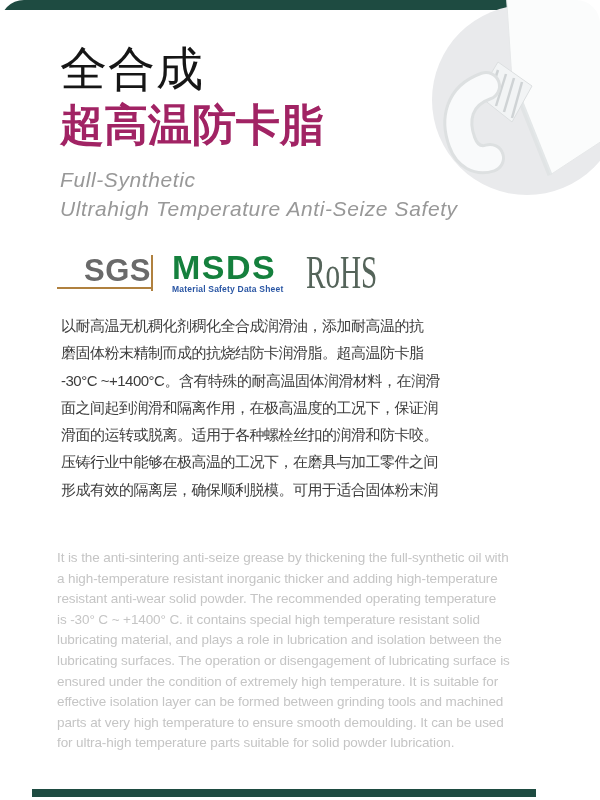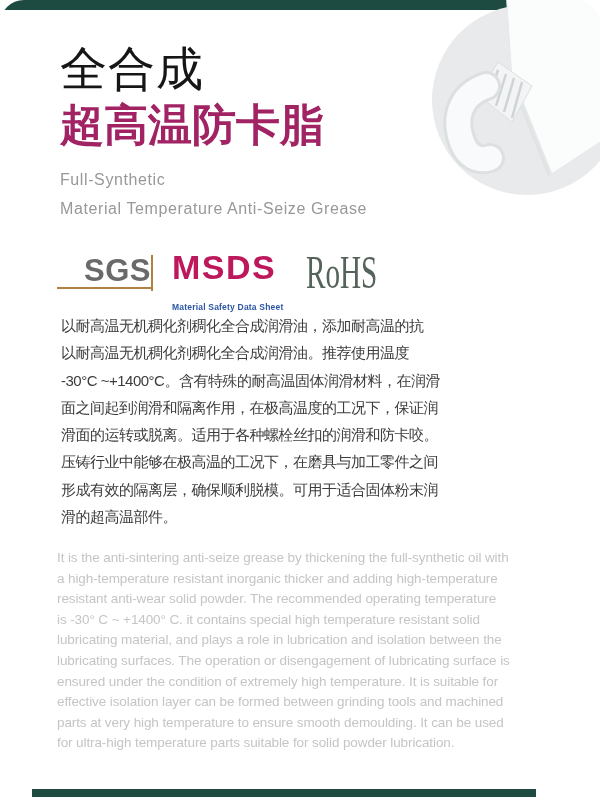--- a/index.html
+++ b/index.html
@@ -16,38 +16,38 @@
 
   .title-zh1 {
     position:absolute; left:60px; top:44px; font-size:47px; line-height:50px;
     color:#161616; font-weight:500; letter-spacing:1px; white-space:nowrap;
   }
   .title-zh2 {
     position:absolute; left:60px; top:99px; font-size:44px; line-height:52px;
     color:#a12364; font-weight:700; letter-spacing:0; white-space:nowrap;
   }
   .subtitle {
-    position:absolute; left:60px; top:166px; color:#989898;
-    font-size:16px; line-height:28.5px; letter-spacing:0.6px; white-space:nowrap;
+    position:absolute; left:60px; top:166px; font-style:italic; color:#989898;
+    font-size:21px; line-height:28.5px; letter-spacing:0.6px; white-space:nowrap;
   }
   .sgs { position:absolute; left:57px; top:254px; width:100px; height:40px; }
   .sgs-label {
     position:absolute; left:27px; top:0; font-size:31px; font-weight:700;
     color:#6a6a6a; letter-spacing:0.5px; line-height:33px;
   }
   .sgs-underline { position:absolute; left:0; top:33px; width:96px; height:2px; background:#b0813f; }
   .sgs-vline { position:absolute; left:94px; top:1px; width:2px; height:36px; background:#b0813f; }
   .msds { position:absolute; left:172px; top:250px; width:130px; }
   .msds-label {
-    font-size:34px; font-weight:800; color:#be185d; letter-spacing:1.5px;
+    font-size:34px; font-weight:800; color:#15803d; letter-spacing:1.5px;
     line-height:34px; white-space:nowrap;
   }
   .msds-sublabel {
     font-size:8.5px; font-weight:700; color:#2a56a4; letter-spacing:0.2px;
-    margin-top:18px; white-space:nowrap;
+    margin-top:0; white-space:nowrap;
   }
   .rohs { position:absolute; left:306px; top:248px; }
   .rohs-label {
     display:inline-block; font-family:"Liberation Serif", serif; font-size:47px;
     line-height:48px; color:#55645a; transform:scaleX(0.62); transform-origin:left top;
     white-space:nowrap;
   }
   
   .desc-zh {
     position:absolute; left:61px; top:312px; width:492px;
@@ -80,44 +80,43 @@
       <path d="M 102 82 L 92 118"></path>
     </g>
     <path d="M 66 86 C 38 96 34 120 42 142 C 47 156 58 162 70 158" stroke="#dde0e1" stroke-width="30" fill="none" stroke-linecap="round"></path>
     <path d="M 66 86 C 38 96 34 120 42 142 C 47 156 58 162 70 158" stroke="#f9fafb" stroke-width="24" fill="none" stroke-linecap="round"></path>
   </svg>
 
   <div class="title-zh1">全合成</div>
   <div class="title-zh2">超高温防卡脂</div>
 
   <div class="subtitle" style="top:166px;">Full-Synthetic</div>
-  <div class="subtitle" style="top:194.5px;">Material Temperature Anti-Seize Grease</div>
+  <div class="subtitle" style="top:194.5px;">Ultrahigh Temperature Anti-Seize Safety</div>
 
   <div class="sgs">
     <div class="sgs-label">SGS</div>
     <div class="sgs-underline"></div>
     <div class="sgs-vline"></div>
   </div>
   <div class="msds">
     <div class="msds-label">MSDS</div>
     <div class="msds-sublabel">Material Safety Data Sheet</div>
   </div>
   <div class="rohs">
     <div class="rohs-label">RoHS</div>
   </div>
 
   <div class="desc-zh">
     <div class="line">以耐高温无机稠化剂稠化全合成润滑油，添加耐高温的抗</div>
-    <div class="line">以耐高温无机稠化剂稠化全合成润滑油。推荐使用温度</div>
+    <div class="line">磨固体粉末精制而成的抗烧结防卡润滑脂。超高温防卡脂</div>
     <div class="line">-30°C ~+1400°C。含有特殊的耐高温固体润滑材料，在润滑</div>
     <div class="line">面之间起到润滑和隔离作用，在极高温度的工况下，保证润</div>
     <div class="line">滑面的运转或脱离。适用于各种螺栓丝扣的润滑和防卡咬。</div>
     <div class="line">压铸行业中能够在极高温的工况下，在磨具与加工零件之间</div>
     <div class="line">形成有效的隔离层，确保顺利脱模。可用于适合固体粉末润</div>
-    <div class="line">滑的超高温部件。</div>
   </div>
 
   <div class="desc-en">
     <div class="line">It is the anti-sintering anti-seize grease by thickening the full-synthetic oil with</div>
     <div class="line">a high-temperature resistant inorganic thicker and adding high-temperature</div>
     <div class="line">resistant anti-wear solid powder. The recommended operating temperature</div>
     <div class="line">is -30° C ~ +1400° C. it contains special high temperature resistant solid</div>
     <div class="line">lubricating material, and plays a role in lubrication and isolation between the</div>
     <div class="line">lubricating surfaces. The operation or disengagement of lubricating surface is</div>
     <div class="line">ensured under the condition of extremely high temperature. It is suitable for</div>

